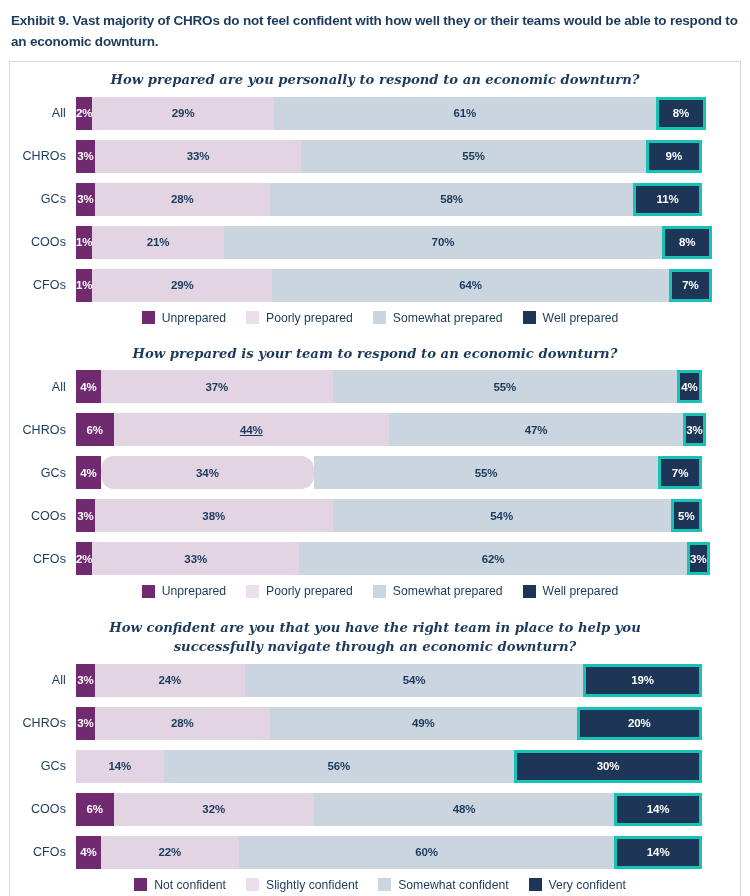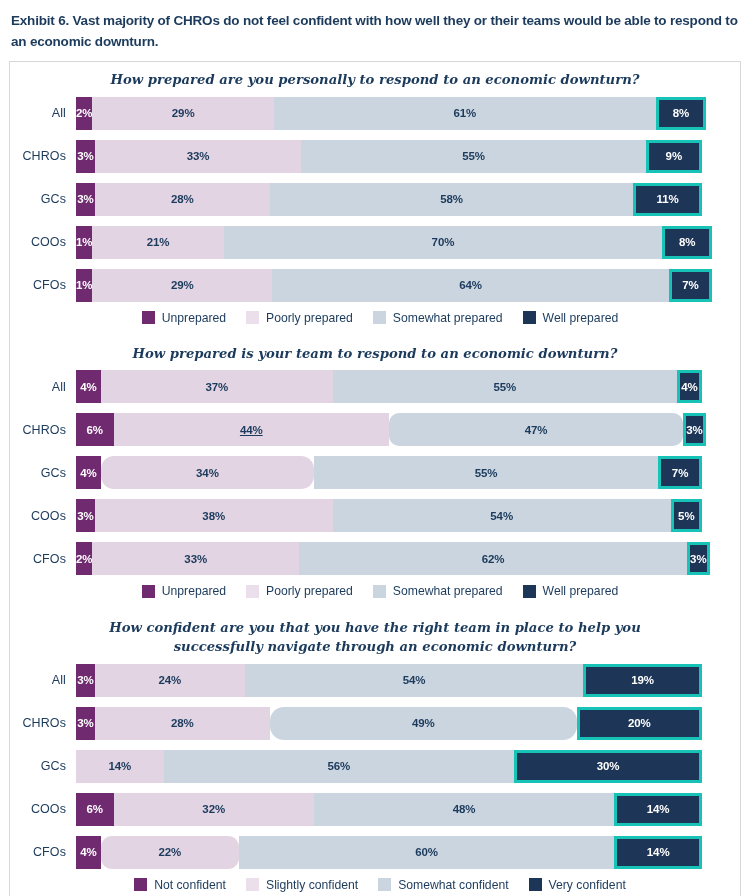--- a/index.html
+++ b/index.html
@@ -147,21 +147,21 @@
     font-size: 12.2px;
     color: #1b3a5c;
     white-space: nowrap;
   }
 </style>
 </head>
 <body>
 
 <div class="page">
 
-  <div class="exhibit-title">Exhibit 6. Vast majority of CHROs do not feel confident with how well they or their teams would be able to respond to an economic downturn.</div>
+  <div class="exhibit-title">Exhibit 9. Vast majority of CHROs do not feel confident with how well they or their teams would be able to respond to an economic downturn.</div>
 
   <div class="frame">
 
     <div class="chart-block c1">
       <div class="chart-title">How prepared are you personally to respond to an economic downturn?</div>
       <div class="rows">
           <div class="row">
             <div class="row-label">All</div>
             <div class="bar">
               <div class="seg s0" style="flex: 0 0 2%;">
@@ -289,21 +289,21 @@
           </div>
           <div class="row">
             <div class="row-label">CHROs</div>
             <div class="bar">
               <div class="seg s0" style="flex: 0 0 6%;">
                 <span class="seg-label">6%</span>
               </div>
               <div class="seg s1" style="flex: 0 0 44%; text-decoration: underline;">
                 <span class="seg-label">44%</span>
               </div>
-              <div class="seg s2" style="flex: 0 0 47%; border-radius: 10px;">
+              <div class="seg s2" style="flex: 0 0 47%;">
                 <span class="seg-label">47%</span>
               </div>
               <div class="seg s3" style="flex: 0 0 3%;">
                 <span class="seg-label">3%</span>
               </div>
             </div>
           </div>
           <div class="row">
             <div class="row-label">GCs</div>
             <div class="bar">
@@ -398,21 +398,21 @@
           </div>
           <div class="row">
             <div class="row-label">CHROs</div>
             <div class="bar">
               <div class="seg s0" style="flex: 0 0 3%;">
                 <span class="seg-label">3%</span>
               </div>
               <div class="seg s1" style="flex: 0 0 28%;">
                 <span class="seg-label">28%</span>
               </div>
-              <div class="seg s2" style="flex: 0 0 49%; border-radius: 14px;">
+              <div class="seg s2" style="flex: 0 0 49%;">
                 <span class="seg-label">49%</span>
               </div>
               <div class="seg s3" style="flex: 0 0 20%;">
                 <span class="seg-label">20%</span>
               </div>
             </div>
           </div>
           <div class="row">
             <div class="row-label">GCs</div>
             <div class="bar">
@@ -443,21 +443,21 @@
                 <span class="seg-label">14%</span>
               </div>
             </div>
           </div>
           <div class="row">
             <div class="row-label">CFOs</div>
             <div class="bar">
               <div class="seg s0" style="flex: 0 0 4%;">
                 <span class="seg-label">4%</span>
               </div>
-              <div class="seg s1" style="flex: 0 0 22%; border-radius: 11px;">
+              <div class="seg s1" style="flex: 0 0 22%;">
                 <span class="seg-label">22%</span>
               </div>
               <div class="seg s2" style="flex: 0 0 60%;">
                 <span class="seg-label">60%</span>
               </div>
               <div class="seg s3" style="flex: 0 0 14%;">
                 <span class="seg-label">14%</span>
               </div>
             </div>
           </div>

